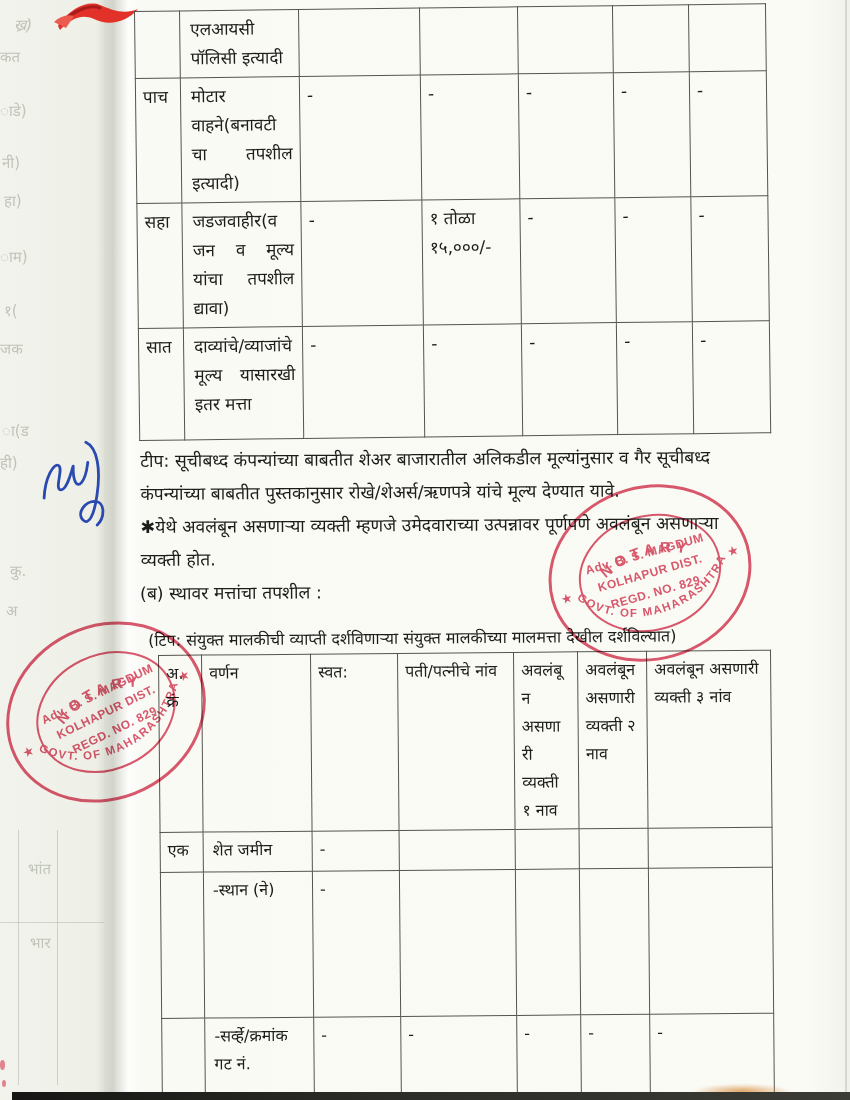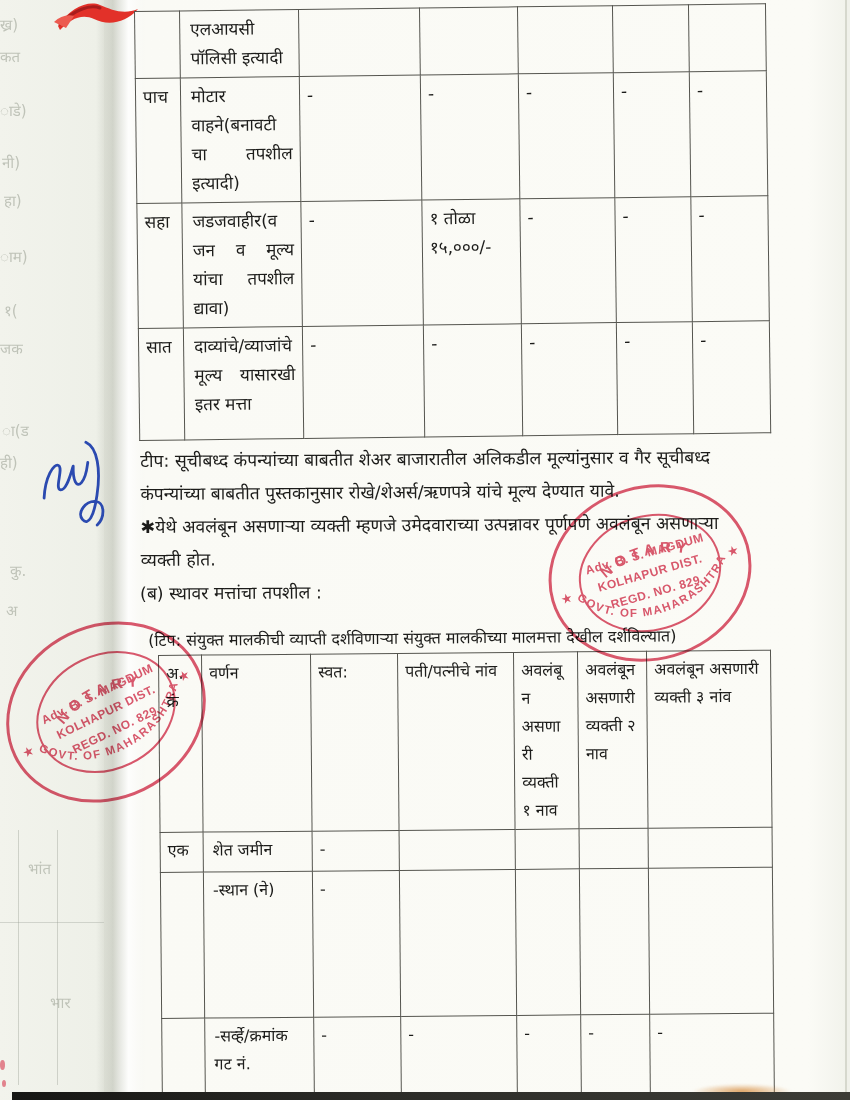--- a/index.html
+++ b/index.html
@@ -62,34 +62,34 @@
     background:linear-gradient(90deg,#161614,#2c2c28 45%,#3c3c36 100%);}
   .orange-smudge{position:absolute;left:693px;top:1084px;width:98px;height:15px;
     background:radial-gradient(ellipse at center,rgba(214,138,58,.8),rgba(214,138,58,0) 72%);filter:blur(1px);}
   .red-dot{position:absolute;background:rgba(216,70,90,.65);border-radius:50%;}
 </style>
 </head>
 <body>
 
 <div class="under-page">
   <div id="ghost-layer">
-      <span class="ghost-frag" style="top: 14px; left: 0;">ख्र)</span>
+      <span class="ghost-frag" style="top: 14px; left: 14px; font-style: italic;">ख्र)</span>
       <span class="ghost-frag" style="top: 46px; left: 0px;">कत</span>
       <span class="ghost-frag" style="top: 100px; left: 0px;">ाडे)</span>
       <span class="ghost-frag" style="top: 152px; left: 2px;">नी)</span>
       <span class="ghost-frag" style="top: 190px; left: 4px;">हा)</span>
       <span class="ghost-frag" style="top: 246px; left: 0px;">ाम)</span>
       <span class="ghost-frag" style="top: 300px; left: 4px;">१(</span>
       <span class="ghost-frag" style="top: 338px; left: 0px;">जक</span>
       <span class="ghost-frag" style="top: 420px; left: 2px;">ा(ड</span>
       <span class="ghost-frag" style="top: 452px; left: 0px;">ही)</span>
       <span class="ghost-frag" style="top: 560px; left: 10px;">कु.</span>
       <span class="ghost-frag" style="top: 600px; left: 6px;">अ</span>
       <span class="ghost-frag" style="top: 858px; left: 28px;">भांत</span>
-      <span class="ghost-frag" style="top: 992px; left: 30px; margin-left: 20px;">भार</span>
+      <span class="ghost-frag" style="top: 932px; left: 30px;">भार</span>
     </div>
   <div class="ghost-vline" style="left:18px;top:830px;height:255px;"></div>
   <div class="ghost-vline" style="left:57px;top:830px;height:255px;"></div>
   <div class="ghost-hline" style="left:0;top:922px;width:150px;"></div>
 </div>
 
 <div class="page-sheet"></div>
 <div class="fold"></div>
 
 <svg class="ribbon" width="96" height="40" viewBox="0 0 96 40">

